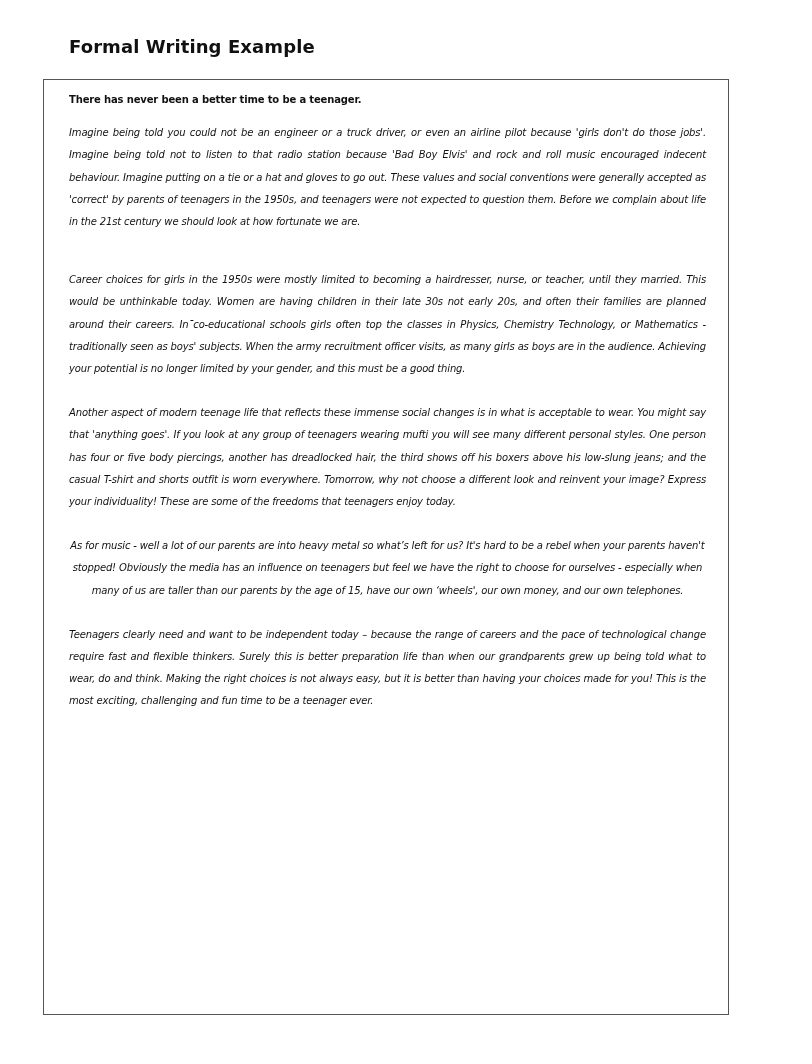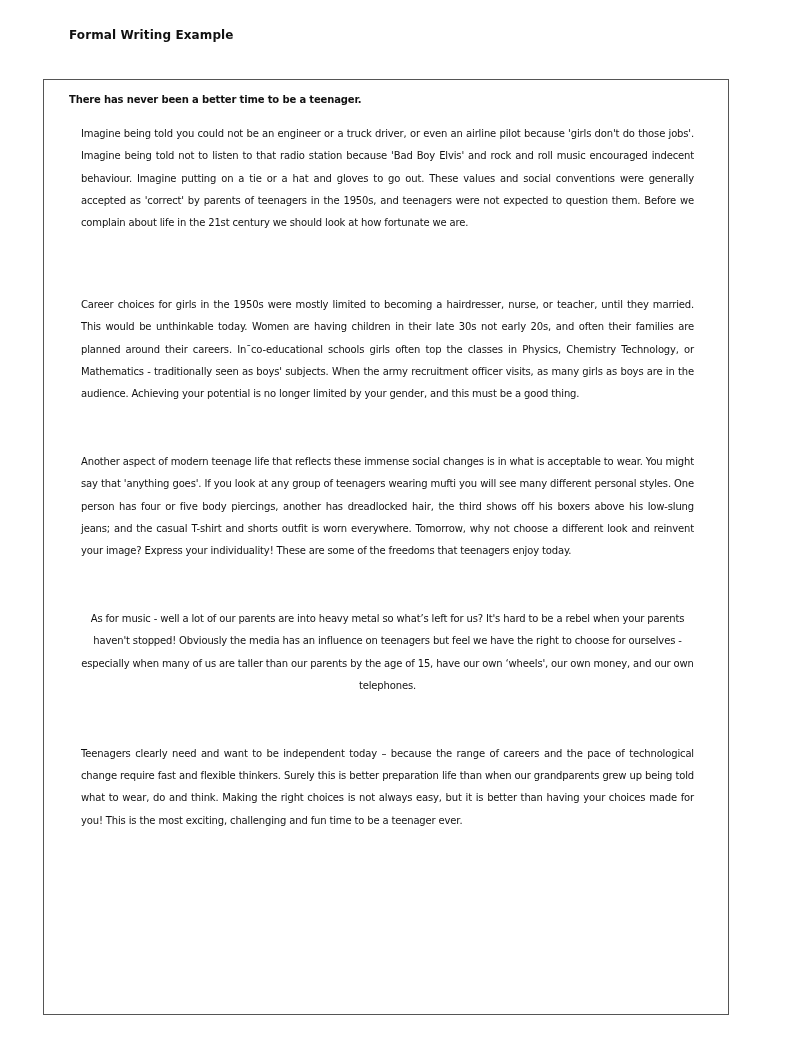--- a/index.html
+++ b/index.html
@@ -1,32 +1,32 @@
 <!DOCTYPE html>
 <html><head>
 <meta charset="utf-8">
 <style>
   html, body { margin: 0; padding: 0; background: #ffffff; }
   body { width: 812px; height: 1064px; position: relative; overflow: hidden; color: #111; }
   .doc-heading {
-    position: absolute; left: 69px; top: 28px;
-    font-family: "DejaVu Sans", sans-serif; font-weight: bold; font-size: 12px;
+    position: absolute; left: 69px; top: 36px;
+    font-family: "DejaVu Sans", sans-serif; font-weight: bold; font-size: 18px;
     letter-spacing: 0.1px;
   }
   .box {
     position: absolute; left: 43px; top: 79px; width: 686px; height: 936px;
     border: 1px solid #555; box-sizing: border-box;
   }
   .content {
     position: absolute; left: 69px; top: 89px; width: 637px;
     font-family: "DejaVu Sans", sans-serif; font-size: 10px; line-height: 22.2px;
     letter-spacing: -0.15px;
   }
   .title { font-weight: bold; margin: 0 0 11px 0; }
-  .para { margin: 12px; text-align: justify; }
+  .para { margin: 0; text-align: justify; font-style: italic; }
   .para.left { text-align: center; }
   .gap-lg { height: 36px; }
   .gap { height: 22px; }
 </style>
 </head>
 <body>
 
 <div class="doc-heading">Formal Writing Example</div>
 
 <div class="box"></div>

